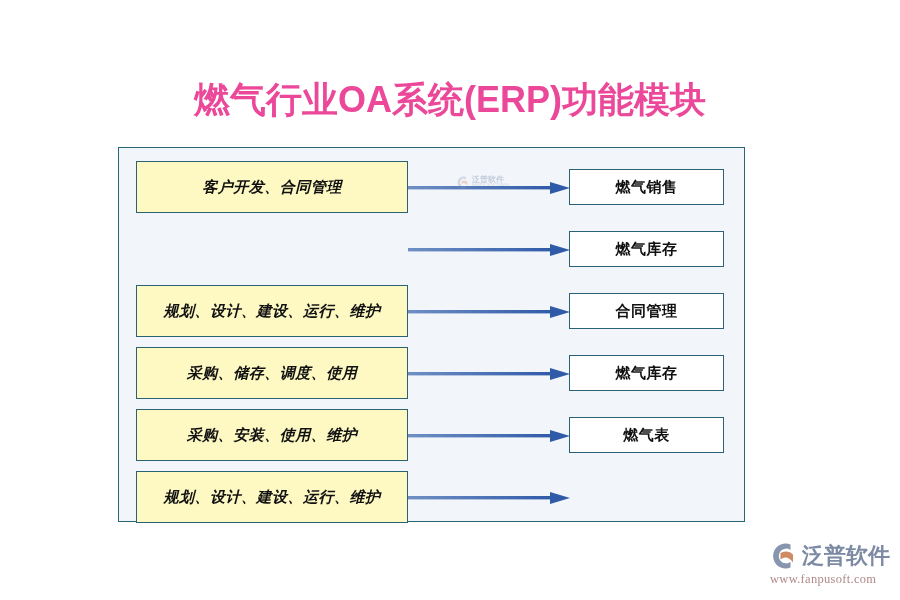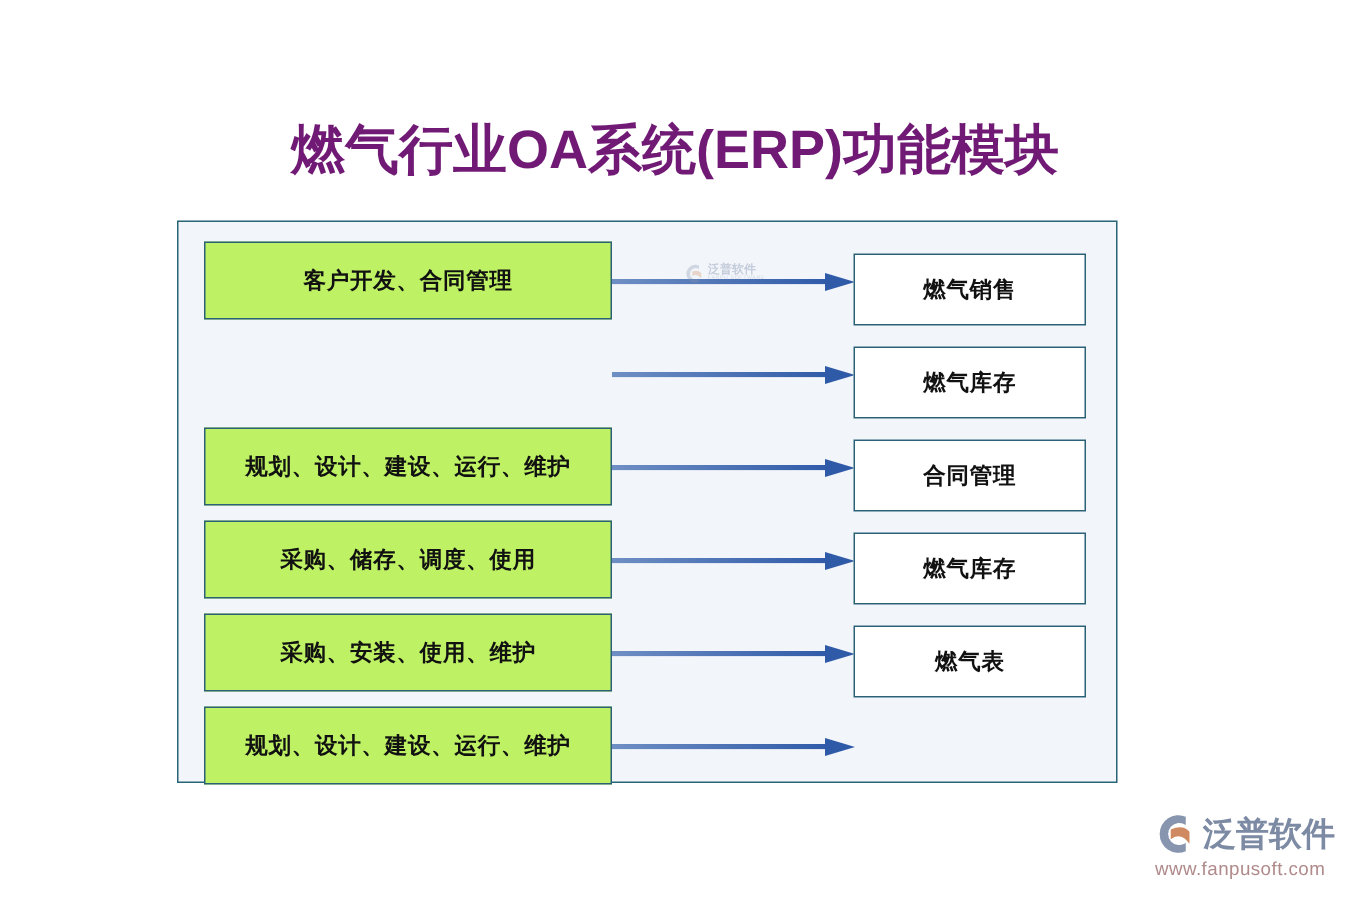--- a/index.html
+++ b/index.html
@@ -17,21 +17,21 @@
 
   
   .title {
     position: absolute;
     left: 0;
     top: 76px;
     width: 900px;
     text-align: center;
     font-size: 36px;
     font-weight: bold;
-    color: #701a75;
+    color: #ec4899;
     letter-spacing: 0px;
     white-space: nowrap;
   }
 
   
   .diagram {
     position: absolute;
     left: 118px;
     top: 147px;
     width: 627px;
@@ -56,41 +56,42 @@
   .row-5 { top: 319px; }
 
   
   .box-left {
     position: absolute;
     left: 17px;
     top: 4px;
     width: 272px;
     height: 52px;
     box-sizing: border-box;
-    background: #bef264;
+    background: #fef9c3;
     border: 1.5px solid #2a6177;
     display: flex;
     align-items: center;
     justify-content: center;
+    font-style: italic;
   }
   .box-left .label {
     font-size: 15px;
     font-weight: bold;
     color: #111111;
     white-space: nowrap;
     letter-spacing: 0.5px;
   }
 
   
   .box-right {
     position: absolute;
     left: 450px;
     top: 12px;
     width: 155px;
-    height: 48px;
+    height: 36px;
     box-sizing: border-box;
     background: #ffffff;
     border: 1.5px solid #2a6177;
     display: flex;
     align-items: center;
     justify-content: center;
   }
   .box-right .label {
     font-size: 15px;
     font-weight: bold;
@@ -169,21 +170,21 @@
   .brand-name {
     font-size: 22px;
     font-weight: bold;
     color: #7d8aa3;
     white-space: nowrap;
     letter-spacing: 0px;
   }
   .brand-url {
     font-size: 12.5px;
     color: #b08a8a;
-    font-family: Liberation Sans, sans-serif;
+    font-family: Liberation Serif, serif;
     letter-spacing: 0.3px;
     white-space: nowrap;
     margin-top: 1px;
     padding-left: 2px;
   }
 </style>
 </head>
 <body>
 
 <div class="title">燃气行业OA系统(ERP)功能模块</div>

